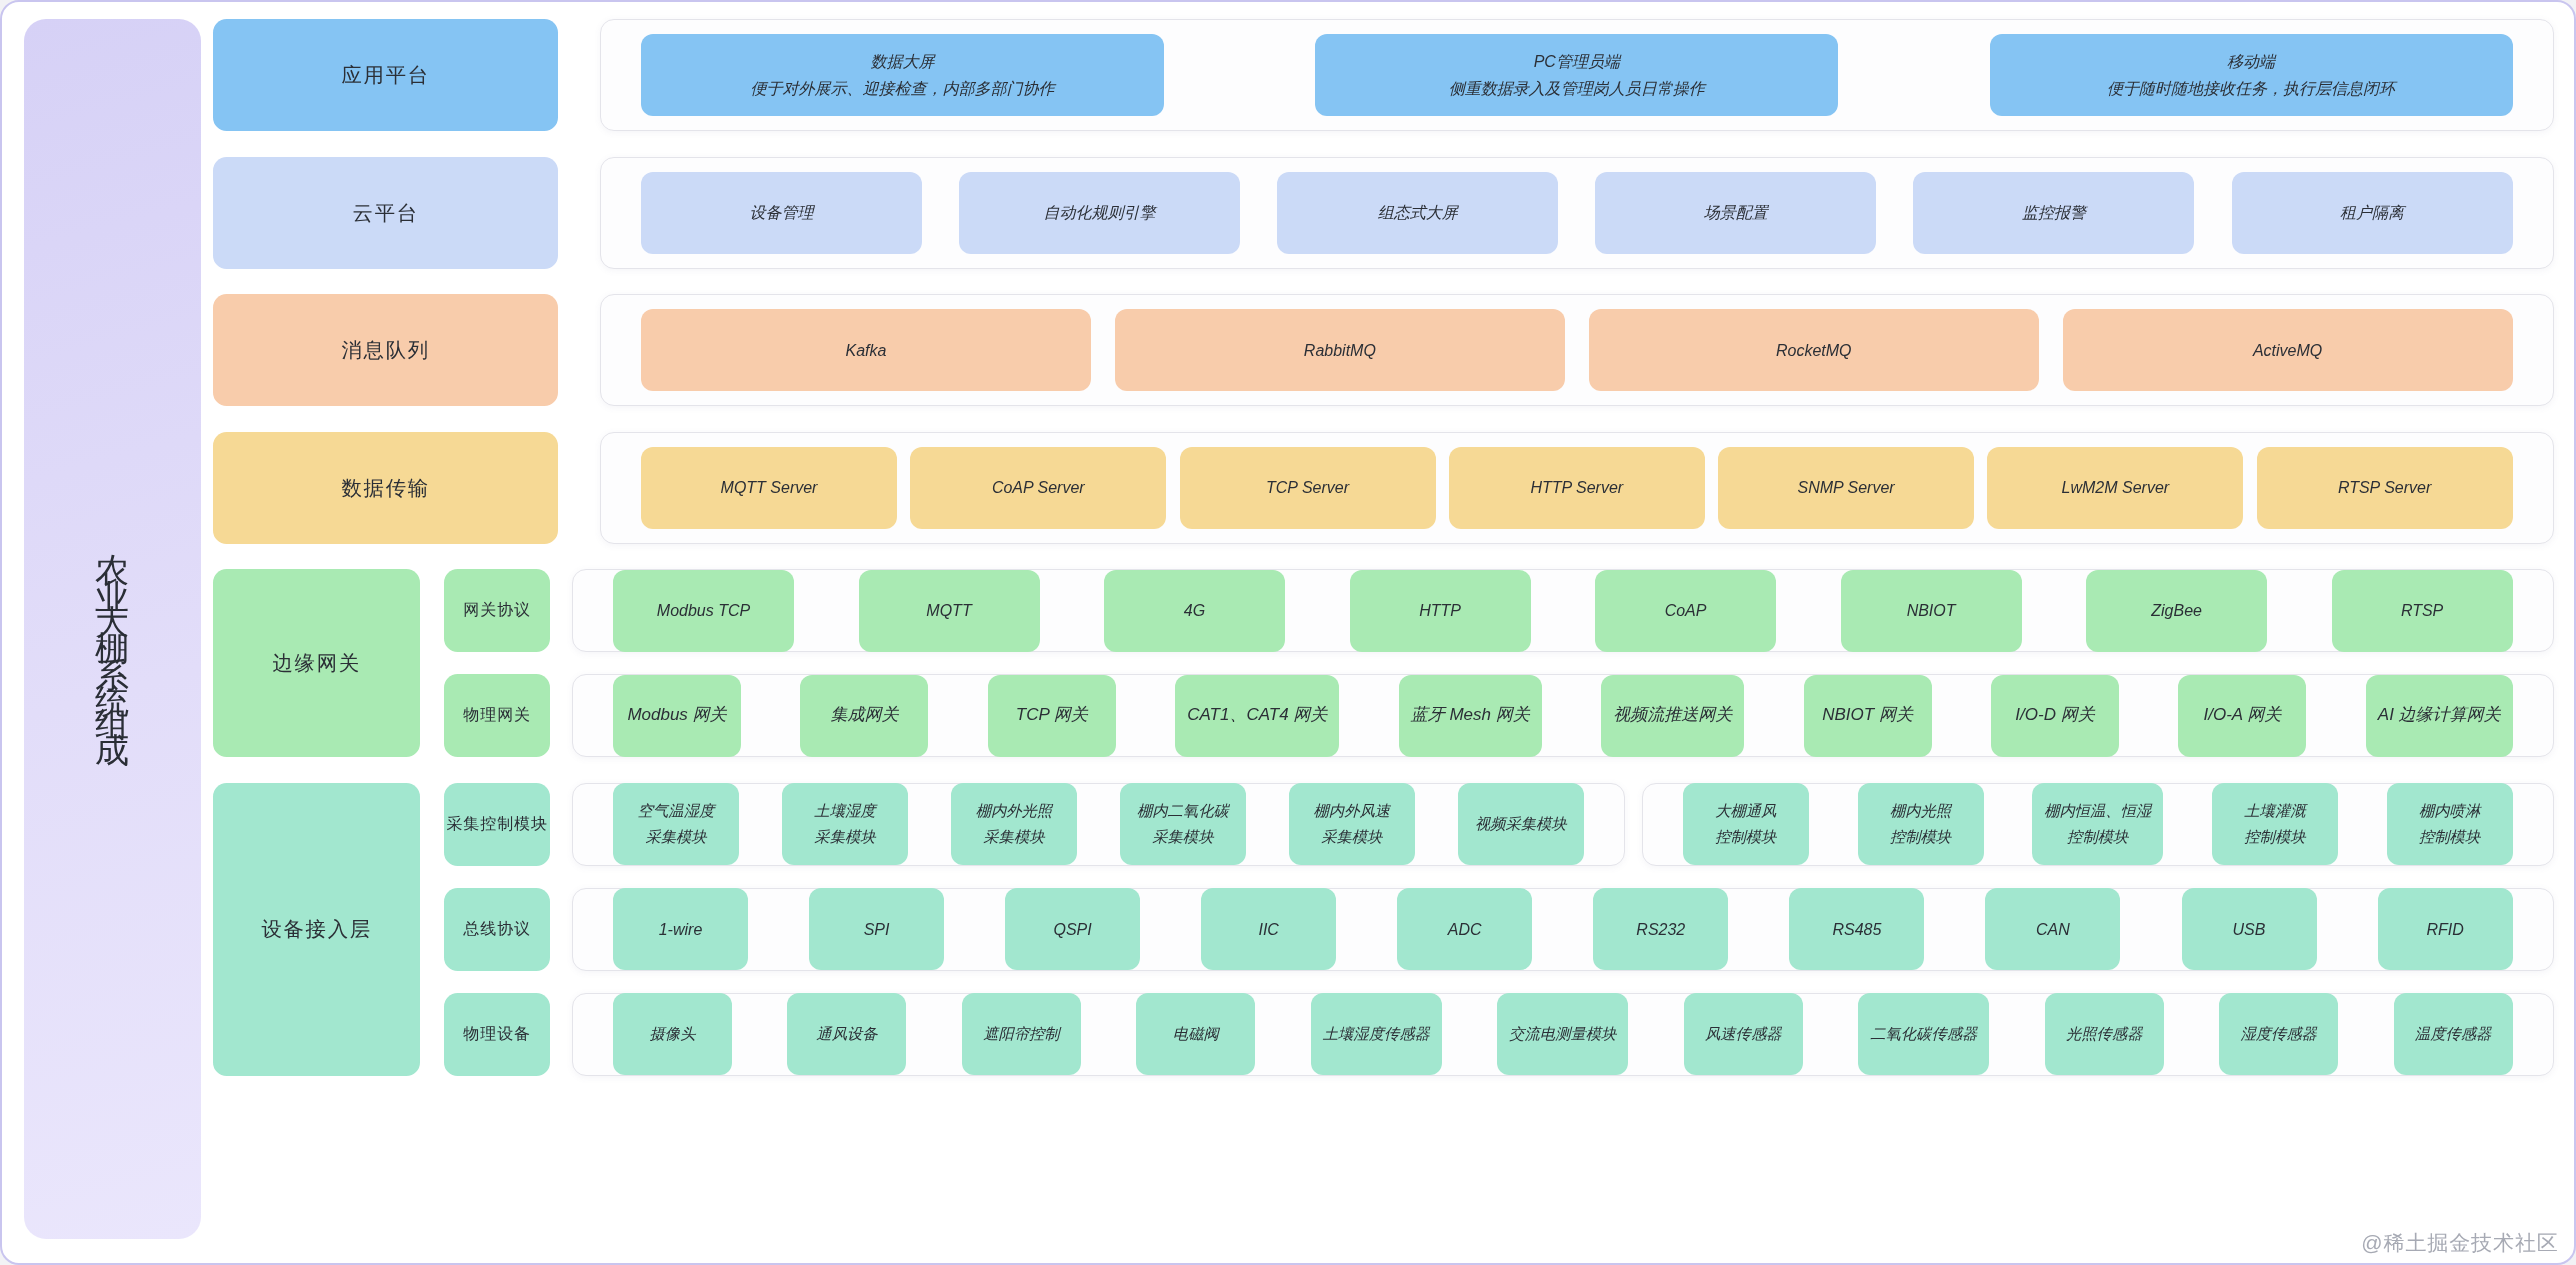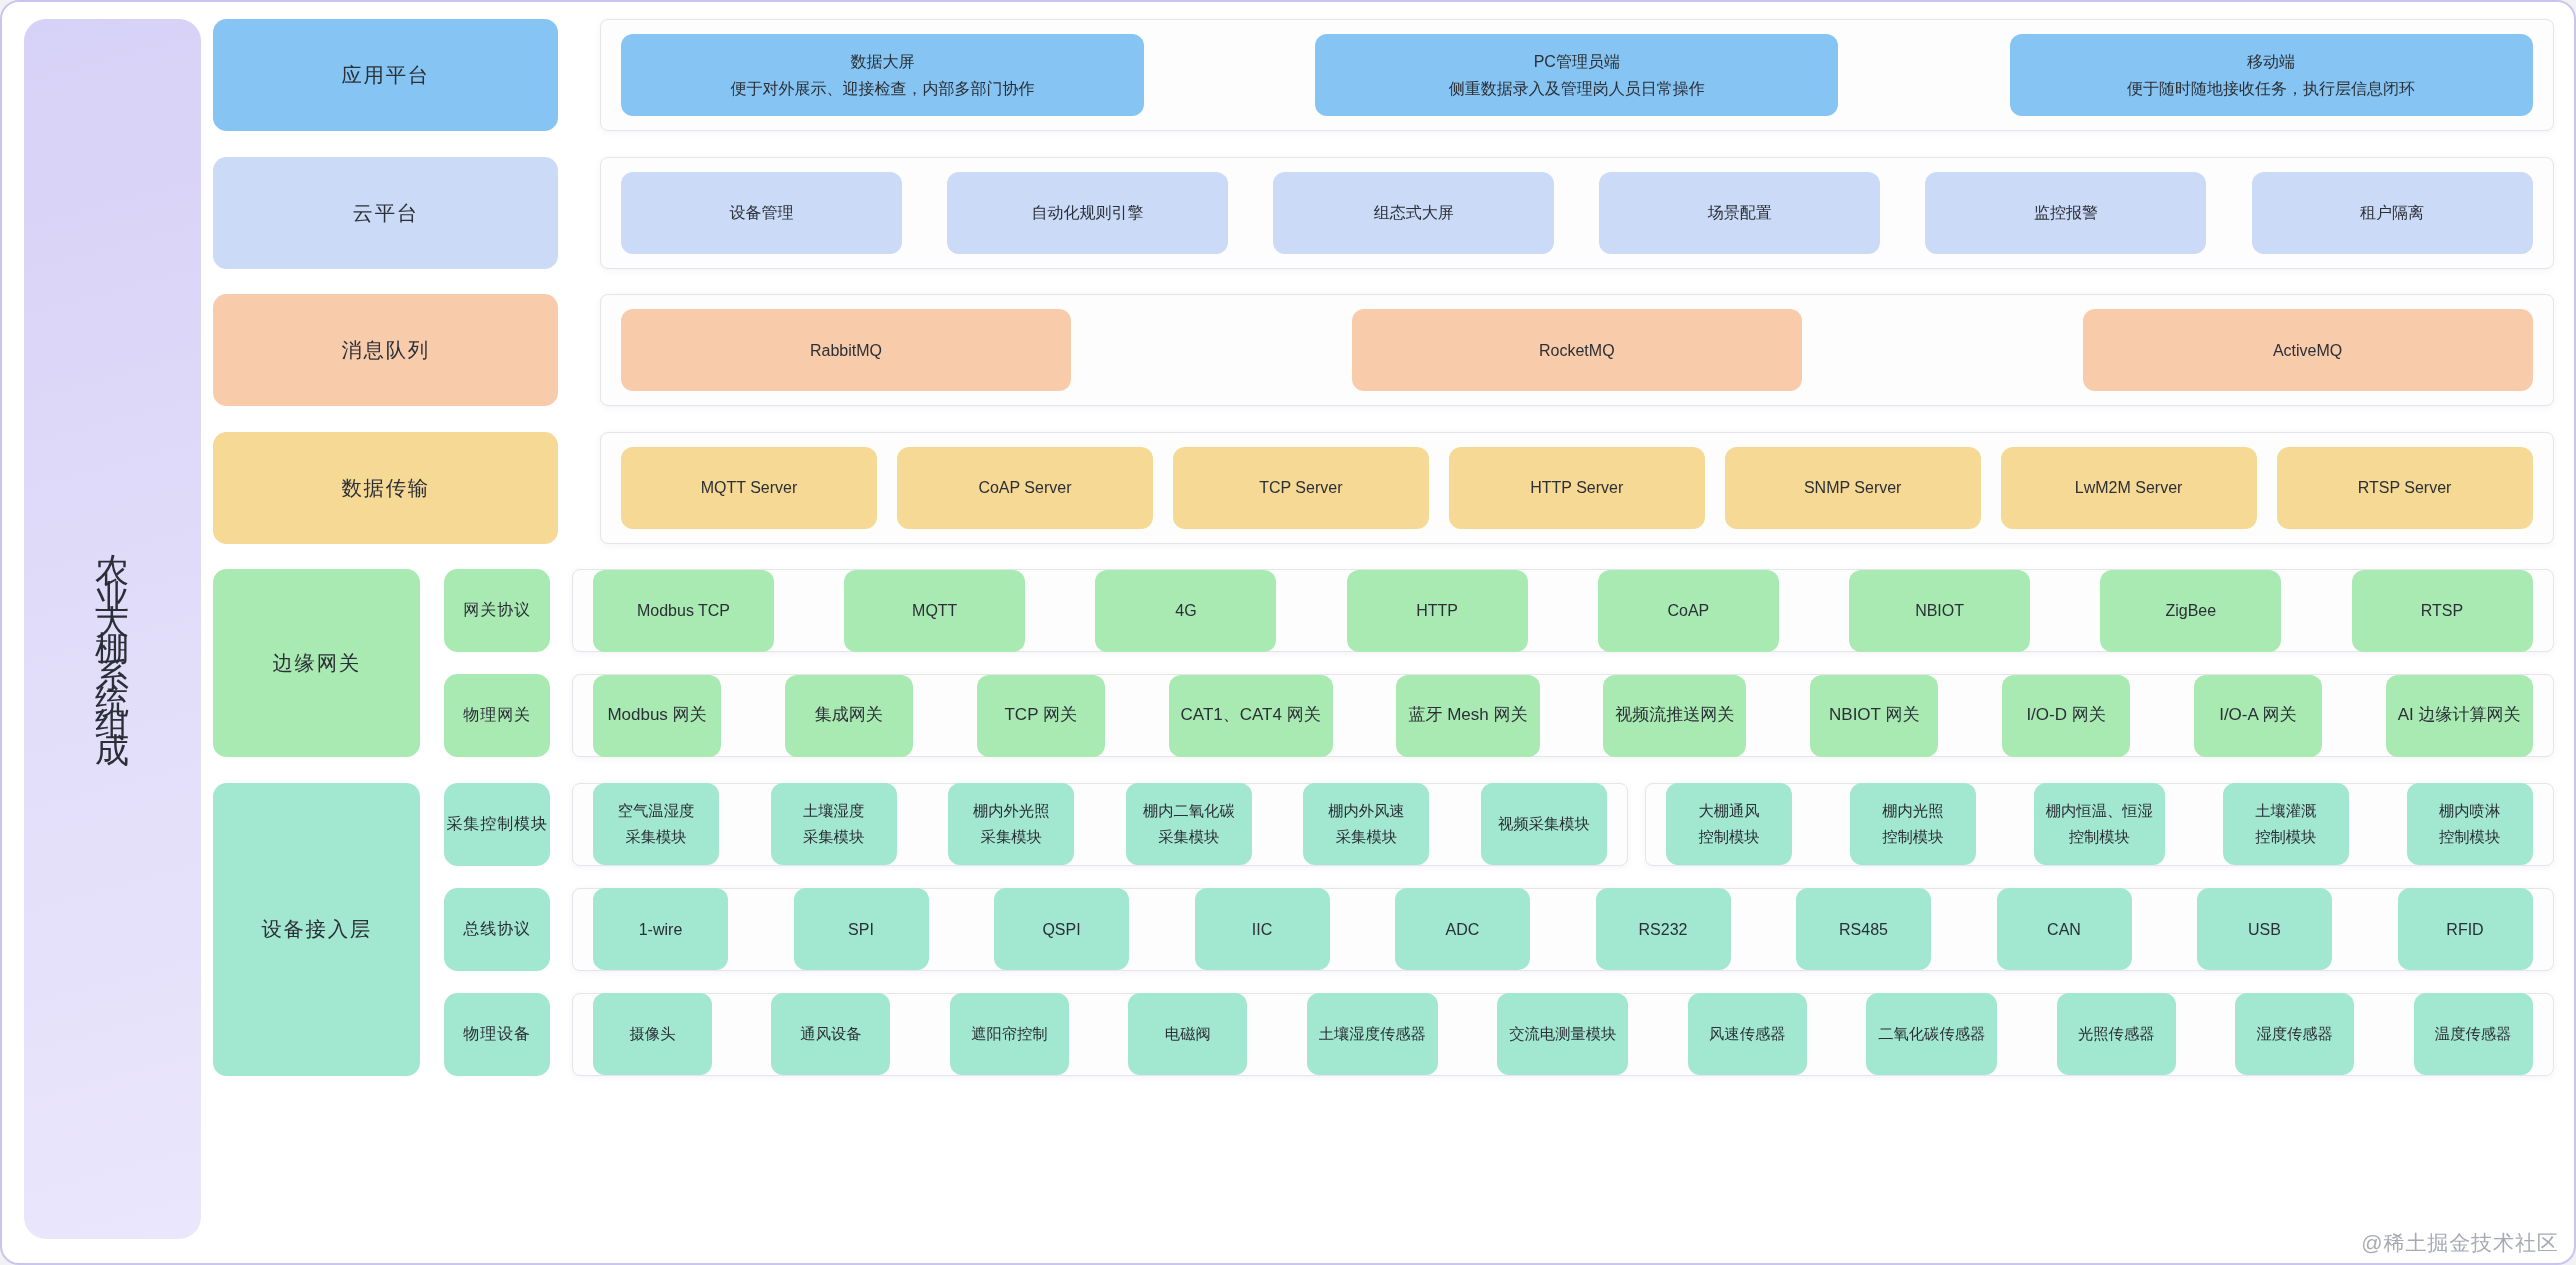--- a/index.html
+++ b/index.html
@@ -30,22 +30,23 @@
     border-radius:13.6px;display:flex;flex-direction:column;
     align-items:center;justify-content:center;text-align:center;
     background:var(--row-color,#ddd);
   }
   .row-label,.main-label{font-size:20.4px;letter-spacing:1.7px;}
   .content-zone{flex:1;display:flex;flex-direction:column;gap:22px;}
   .subrow{display:flex;gap:17px;height:83px;}
   .row-app .subrow,.row-cloud .subrow,.row-mq .subrow,.row-dt .subrow{height:112px;}
   .group-container{
     flex:1;display:flex;align-items:center;justify-content:space-between;
-    padding:0 20px;background:#fdfdfe;border:1.7px solid #e4e4ea;border-radius:8px;
+    padding:0 40px;background:#fdfdfe;border:1.7px solid #e4e4ea;border-radius:14px;
     box-shadow:0 1.7px 6.8px rgba(120,120,150,0.07);
+    font-style:italic;
   }
   .subrow-ccm .group-container:first-child{flex:1.17;}
   .item{
     height:82px;border-radius:12px;font-size:16px;line-height:1.7;
     padding:0 12px;box-sizing:border-box;
   }
   .line{white-space:nowrap;}
   .subrow-app-main .item{min-width:523px;}
   .subrow-cloud-main .item{min-width:281px;}
   .subrow-mq-main .item{min-width:450px;}
@@ -121,20 +122,23 @@
         </div>
       </div>
       <div class="layer-row theme-salmon row-mq" style="--row-color: #F8CCAB;">
         <div class="label-zone">
           <div class="row-label box">消息队列</div>
         </div>
         <div class="content-zone">
           <div class="subrow subrow-mq-main">
             <div class="group-container">
               <div class="item box">
+                <div class="line">Kafka</div>
+              </div>
+              <div class="item box">
                 <div class="line">RabbitMQ</div>
               </div>
               <div class="item box">
                 <div class="line">RocketMQ</div>
               </div>
               <div class="item box">
                 <div class="line">ActiveMQ</div>
               </div>
             </div>
           </div>

